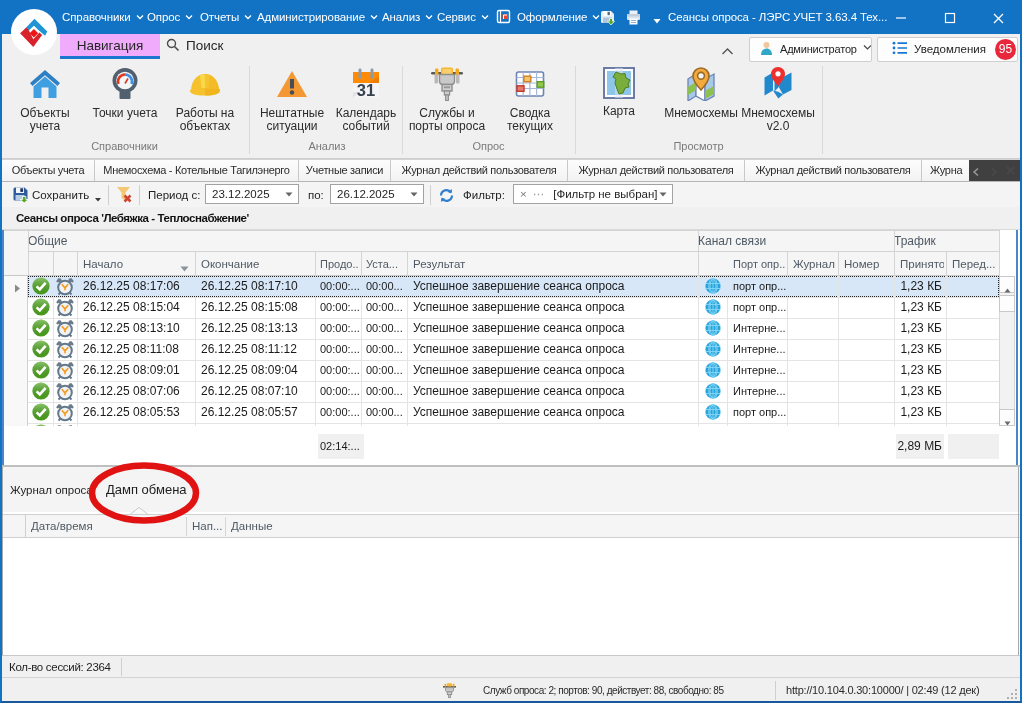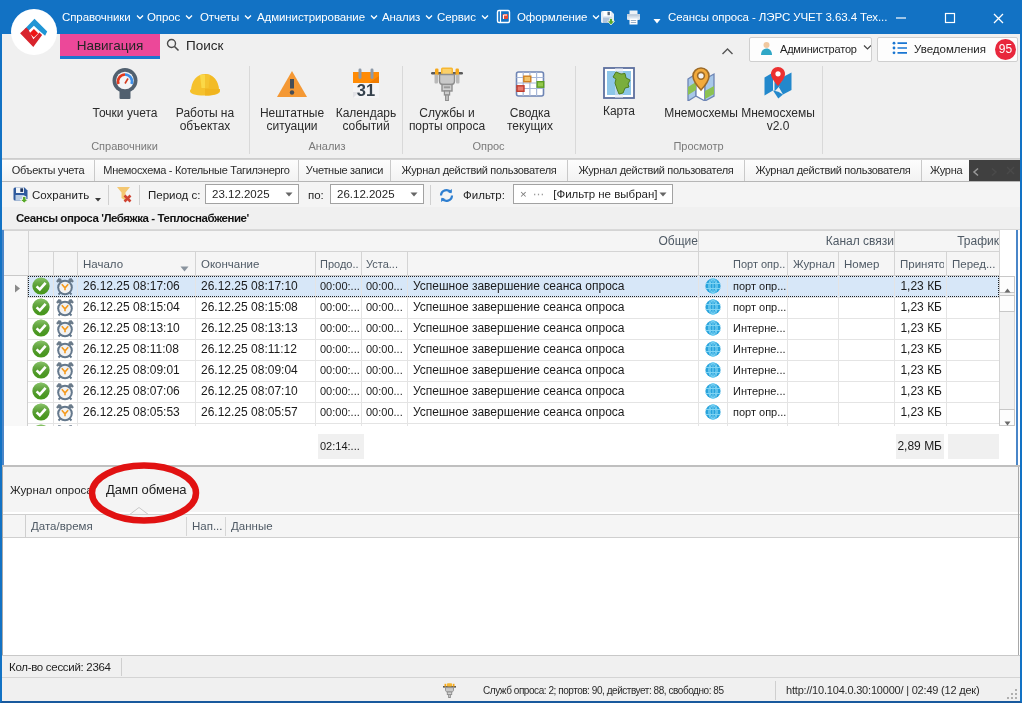--- a/index.html
+++ b/index.html
@@ -7,42 +7,42 @@
 .abs { position:absolute; }
 
 #titlebar { position:absolute; left:0; top:0; width:1022px; height:34px; background:#1272c4; color:#fff; }
 .menuitem { position:absolute; top:0; height:34px; line-height:34px; color:#fff; font-size:11.5px; letter-spacing:-0.1px; }
 .chev { display:inline-block; width:7px; height:7px; margin-left:5px; vertical-align:1px; }
 .chev svg { display:block; }
 #logo { position:absolute; left:11px; top:9px; width:46px; height:46px; border-radius:50%; background:#fff; z-index:10; }
 .winbtn { position:absolute; top:0; width:46px; height:34px; color:#fff; text-align:center; line-height:34px; font-size:14px; }
 
 #row2 { position:absolute; left:0; top:34px; width:1022px; height:28px; background:#f0f0f0; }
-#navtab { position:absolute; left:60px; top:0; width:100px; height:25px; background:#ec4899; text-align:center; font-size:13.5px; color:#262626; line-height:24px; border-bottom:3px solid #1c76cf; }
+#navtab { position:absolute; left:60px; top:0; width:100px; height:25px; background:#f0abfc; text-align:center; font-size:13.5px; color:#262626; line-height:24px; border-bottom:3px solid #1c76cf; }
 #findtab { position:absolute; left:166px; top:0; height:25px; font-size:13.5px; color:#262626; line-height:24px; }
 
 #ribbon { position:absolute; left:0; top:62px; width:1022px; height:97px; background:#f0f0f0; border-bottom:1px solid #cdcdcd; }
 .rbtn { position:absolute; top:5px; text-align:center; color:#2b2b2b; font-size:12px; }
 .rbtn .cap { margin-top:3px; line-height:13px; }
 .rgrouplabel { position:absolute; top:78px; width:100%; text-align:center; color:#7a7a7a; font-size:11px; }
 .rsep { position:absolute; top:4px; width:1px; height:88px; background:#d9d9d9; }
 
 #doctabs { position:absolute; left:0; top:159px; width:1022px; height:23px; background:#404040; border-top:1px solid #d4d4d4; border-bottom:1px solid #b6b6b6; }
 .dtab { position:absolute; top:0px; height:21px; line-height:21px; text-align:center; color:#2b2b2b; background:linear-gradient(#fdfdfd,#f2f2f2); border-right:1px solid #c9c9c9; font-size:11px; letter-spacing:-0.3px; white-space:nowrap; overflow:hidden; }
 
 #toolbar { position:absolute; left:2px; top:182px; width:1018px; height:26px; background:#f4f4f4; border-bottom:1px solid #d9d9d9; }
 .tbsep { position:absolute; top:3px; width:1px; height:20px; background:#d0d0d0; }
 .tlabel { position:absolute; top:0; height:26px; line-height:26px; color:#1e1e1e; font-size:11.5px; }
 .datebox { position:absolute; top:2px; height:20px; background:#fff; border:1px solid #a2a2a2; line-height:18px; padding-left:6px; font-size:11.5px; }
 .dropbtn { position:absolute; right:1px; top:1px; width:16px; height:16px; }
 
 #caption { position:absolute; left:2px; top:207px; width:1018px; height:23px; background:#f0f0f0; border-bottom:1px solid #d9d9d9; font-weight:bold; line-height:23px; color:#111; font-size:11.5px; letter-spacing:-0.45px; }
 
 #grid { position:absolute; left:2px; top:230px; width:1016px; height:235px; background:#fff; }
-.ghtxt { top:1px; height:20px; line-height:20px; text-align:right; color:#4f5a65; }
+.ghtxt { top:1px; height:20px; line-height:20px; text-align:left; color:#4f5a65; }
 .chtxt { height:22px; line-height:22px; color:#4f5a65; overflow:hidden; white-space:nowrap; font-size:11.5px; }
 .gtxt { height:21px; line-height:21px; color:#1a1a1a; overflow:hidden; white-space:nowrap; }
 
 #bottombar { position:absolute; left:0; top:465px; width:1022px; height:238px; }
 
 #countrow { position:absolute; left:2px; top:655px; width:1018px; height:22px; background:#f0f0f0; border-top:1px solid #c8c8c8; line-height:22px; }
 #statusbar { position:absolute; left:0; top:677px; width:1022px; height:26px; background:#f0f0f0; border-top:1px solid #d4d4d4; }
 
 #winborder { position:absolute; left:0; top:0; width:1022px; height:703px; border-left:2px solid #1272c4; border-right:2px solid #1272c4; border-bottom:2px solid #18599d; pointer-events:none; z-index:50; }
 </style></head>
@@ -128,20 +128,24 @@
     <svg width="16" height="14" viewBox="0 0 16 14" style="vertical-align:-2px;margin-left:14px;margin-right:6px">
         <circle cx="2" cy="2.2" r="1.4" fill="#1976d2"></circle>
         <circle cx="2" cy="7" r="1.4" fill="#1976d2"></circle>
         <circle cx="2" cy="11.8" r="1.4" fill="#1976d2"></circle>
         <path d="M5.5 2.2 h9.5 M5.5 7 h9.5 M5.5 11.8 h9.5" stroke="#1976d2" stroke-width="1.7"></path>
       </svg>Уведомления
     <span class="abs" style="left:117px;top:1px;width:21px;height:21px;border-radius:11px;background:#e8273c;color:#fff;text-align:center;line-height:21px;font-size:12px">95</span>
   </div>
 </div>
 <div id="ribbon">
+  <div class="rbtn" style="left:3px;width:84px"><svg width="34" height="34" viewBox="0 0 34 34">
+        <path d="M17 3 L2 16 L4.5 19 L17 8.2 L29.5 19 L32 16 Z" fill="#2e80c4"></path>
+        <path d="M17 9.5 L5.5 19.5 L5.5 31 H13.5 V20.5 H20.5 V31 H28.5 V19.5 Z" fill="#3f9fe0"></path>
+      </svg><div class="cap">Объекты<br>учета</div></div>
   <div class="rbtn" style="left:83px;width:84px"><svg width="34" height="34" viewBox="0 0 34 34">
         <circle cx="17" cy="13.5" r="12.5" fill="#51606f"></circle>
         <circle cx="17" cy="13.5" r="8.8" fill="#f3f5f7"></circle>
         <path d="M10.5 17 A 7 7 0 0 1 17 7.5" stroke="#e23a1e" stroke-width="2.6" fill="none"></path>
         <path d="M17 7.5 A 7 7 0 0 1 23.5 17" stroke="#3e8fe8" stroke-width="2.6" fill="none"></path>
         <path d="M17 16.5 L20 11.5" stroke="#d43b20" stroke-width="1.6"></path>
         <rect x="11.5" y="24" width="11" height="8" rx="1" fill="#51606f"></rect>
       </svg><div class="cap">Точки учета</div></div>
   <div class="rbtn" style="left:163px;width:84px"><svg width="34" height="34" viewBox="0 0 34 34">
         <path d="M3 24 C3 14 9 7 17 7 C25 7 31 14 31 24 Z" fill="#f5c12c"></path>
@@ -312,20 +316,21 @@
 <div class="abs" style="left:26px;top:21px;width:971px;height:1px;background:#d4d4d4"></div>
 <div class="abs" style="left:0;top:45px;width:997px;height:1px;background:#c9c9c9"></div>
 <div class="abs" style="left:26px;top:0px;width:1px;height:46px;background:#d4d4d4"></div>
 <div class="abs" style="left:696px;top:0px;width:1px;height:46px;background:#d4d4d4"></div>
 <div class="abs" style="left:892px;top:0px;width:1px;height:46px;background:#d4d4d4"></div>
 <div class="abs" style="left:997px;top:0px;width:1px;height:46px;background:#d4d4d4"></div>
 <div class="abs chtxt" style="left:81px;top:23px;width:110px;">Начало</div>
 <div class="abs chtxt" style="left:199px;top:23px;width:112px;">Окончание</div>
 <div class="abs chtxt" style="font-size:11px;left:318px;top:23px;width:38px;">Продо...</div>
 <div class="abs chtxt" style="font-size:11px;left:364px;top:23px;width:38px;">Уста...</div>
+<div class="abs chtxt" style="left:411px;top:23px;width:283px;">Результат</div>
 <div class="abs chtxt" style="left:731px;top:23px;width:53px;font-size:11px">Порт опр...</div>
 <div class="abs chtxt" style="left:791px;top:23px;width:43px;">Журнал...</div>
 <div class="abs chtxt" style="left:842px;top:23px;width:48px;">Номер</div>
 <div class="abs chtxt" style="left:898px;top:23px;width:44px;">Принято</div>
 <div class="abs chtxt" style="left:950px;top:23px;width:45px;">Перед...</div>
 <div class="abs" style="left:178px;top:31px"><svg width="9" height="6" viewBox="0 0 9 6">
         <path d="M0.5 0.5 H8.5 L4.5 5.5 Z" fill="#8a949e"></path>
       </svg></div>
 <div class="abs" style="left:51px;top:22px;width:1px;height:24px;background:#d4d4d4"></div>
 <div class="abs" style="left:75px;top:22px;width:1px;height:24px;background:#d4d4d4"></div>

